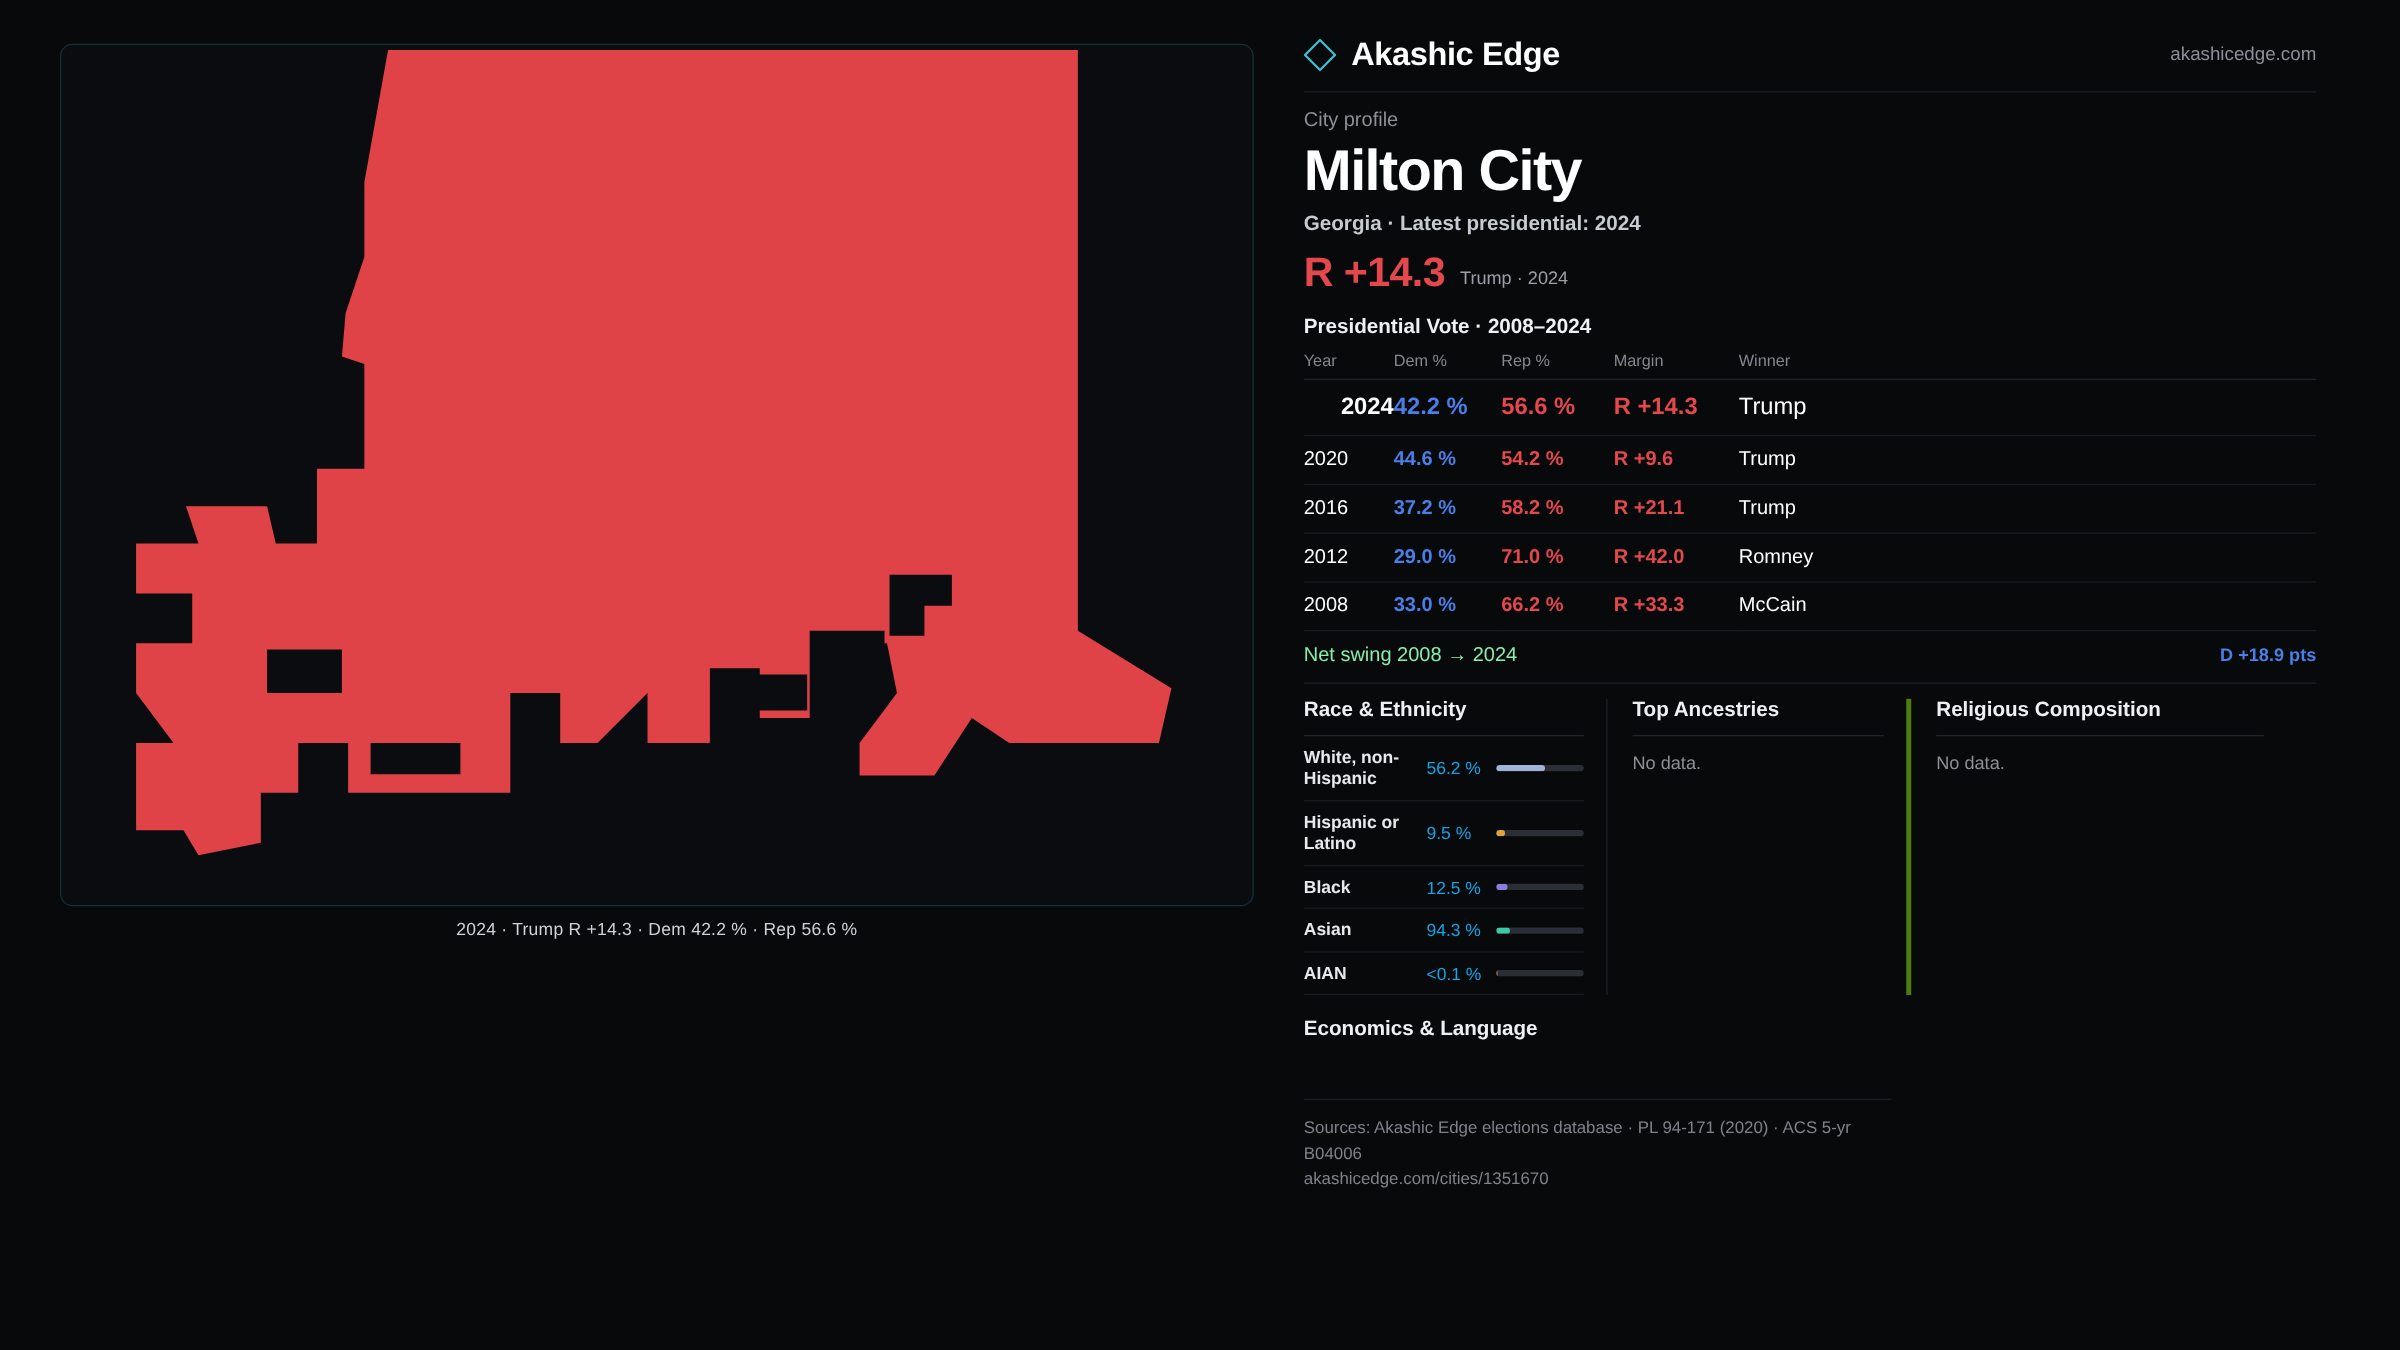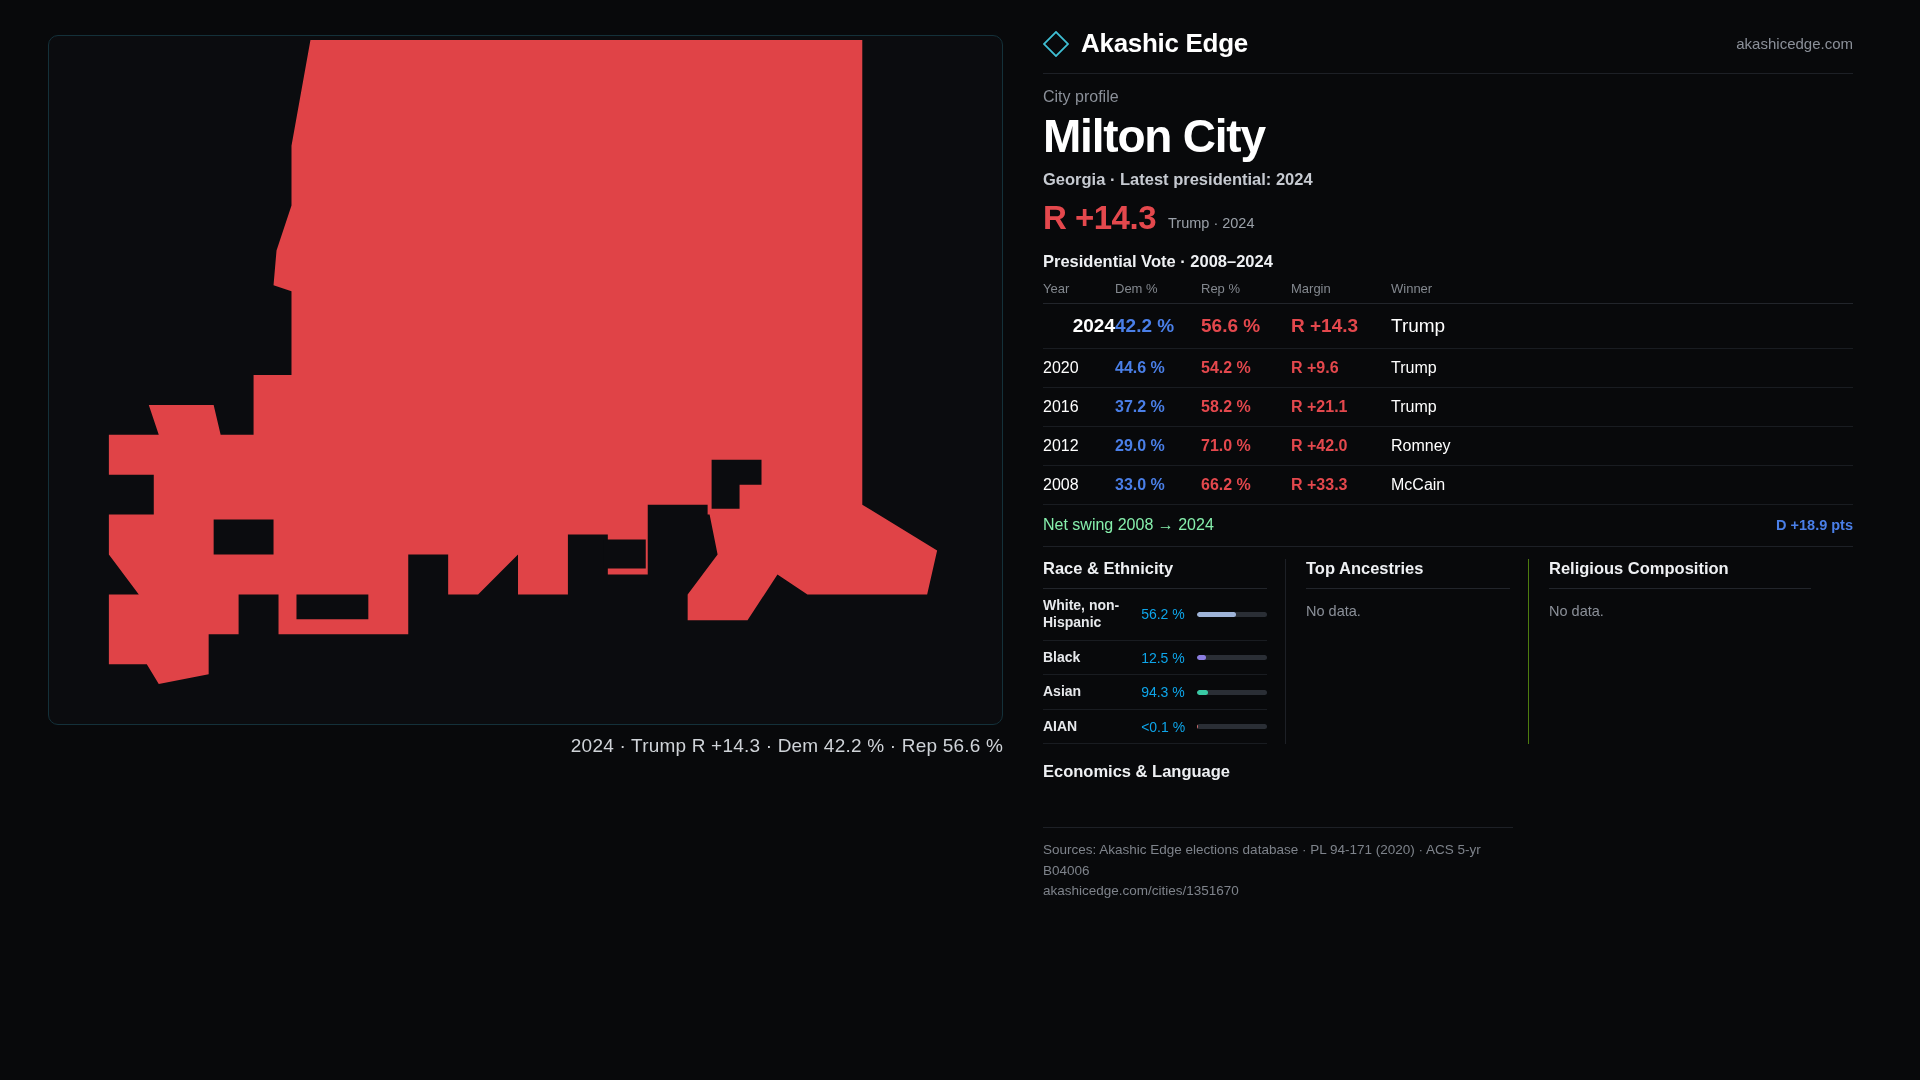--- a/index.html
+++ b/index.html
@@ -31,23 +31,23 @@
     border: 1px solid #14313a;
     border-radius: 10px;
     background: #0b0c0f;
     overflow: hidden;
   }
   .map-frame svg { display: block; width: 100%; height: 100%; }
   .map-caption {
     position: absolute;
     left: 48px; top: 735px;
     width: 955px;
-    text-align: right;
+    text-align: center;
     color: #cfd3d8;
-    font-size: 19px;
+    font-size: 14px;
     letter-spacing: .2px;
   }
 
   
   .panel {
     flex: 1 1 auto;
     padding: 28px 56px 0 0;
     position: relative;
   }
   .panel-inner { width: 810px; }
@@ -125,21 +125,21 @@
   .swing-label { color: #86efac; font-size: 16px; }
   .swing-value { color: #4a7fe8; font-size: 14.5px; font-weight: bold; }
 
   
   .tri {
     display: flex;
     margin-top: 12px;
   }
   .tri-col { padding-right: 18px; }
   .tri-col.c1 { width: 243px; border-right: 1px solid #1d2026; }
-  .tri-col.c2 { width: 243px; padding-left: 20px; border-right: 1px solid #4d7c0f; }
+  .tri-col.c2 { width: 243px; padding-left: 20px; border-right: 4px solid #4d7c0f; }
   .tri-col.c3 { width: 300px; padding-left: 20px; }
   .tri-head {
     color: #eef0f3; font-size: 16.5px; font-weight: bold;
     padding-bottom: 10px;
     border-bottom: 1px solid #22252b;
   }
   .nodata { color: #8b9099; font-size: 14.5px; margin-top: 14px; }
 
   .race-row {
     display: flex; align-items: center;
@@ -293,20 +293,27 @@
           <div class="tri-head">Race &amp; Ethnicity</div>
 
           <div class="race-row">
             <span class="race-name">White, non-Hispanic</span>
             <span class="race-val">56.2 %</span>
             <span class="race-bar">
                 <span style="width:56.2%;background:#9fb4d8"></span>
               </span>
           </div>
           <div class="race-row">
+            <span class="race-name">Hispanic or Latino</span>
+            <span class="race-val">9.5 %</span>
+            <span class="race-bar">
+                <span style="width:9.5%;background:#e0a33a"></span>
+              </span>
+          </div>
+          <div class="race-row">
             <span class="race-name">Black</span>
             <span class="race-val">12.5 %</span>
             <span class="race-bar">
                 <span style="width:12.5%;background:#8b7de0"></span>
               </span>
           </div>
           <div class="race-row">
             <span class="race-name">Asian</span>
             <span class="race-val">94.3 %</span>
             <span class="race-bar">

